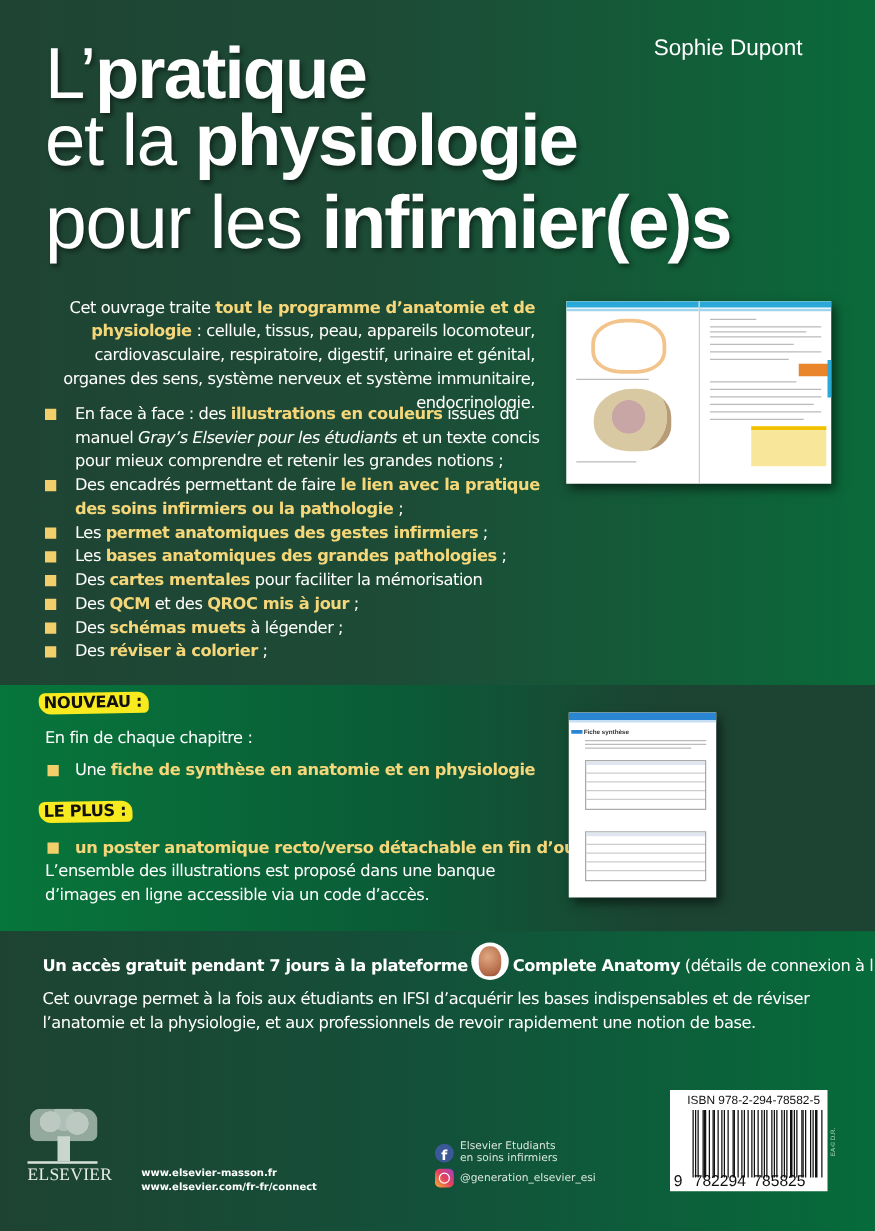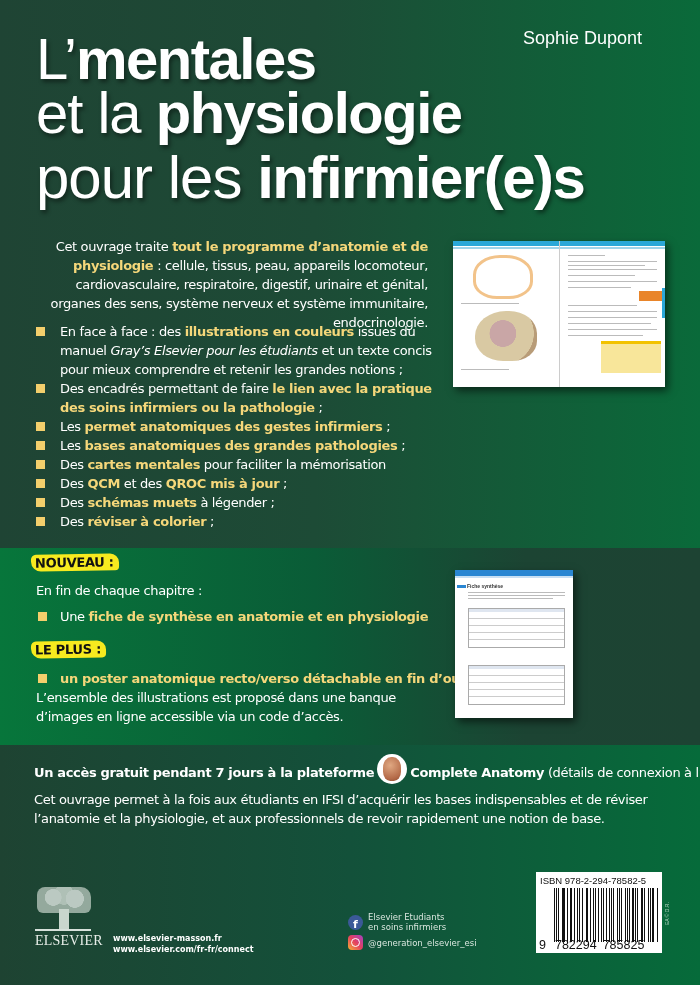--- a/index.html
+++ b/index.html
@@ -64,51 +64,51 @@
   .mid-b1 .sq, .mid-b2 .sq { left: 2px; }
   .mid-p2 { position: absolute; left: 36px; top: 688px; width: 410px; }
 
   
   .access { position: absolute; left: 34px; top: 762px; white-space: nowrap; }
   .access .bd { font-weight: bold; }
   .avatar { display: inline-block; width: 30px; height: 30px; border-radius: 50%; background: #fff; vertical-align: middle; margin: -8px 3px 0 3px; position: relative; overflow: hidden; }
   .avatar .face { position: absolute; left: 6px; top: 3px; width: 18px; height: 24px; border-radius: 45% 45% 40% 40%; background: radial-gradient(circle at 40% 35%, #e0a882, #b46a48 70%, #8b4a30); }
   .desc { position: absolute; left: 34px; top: 790px; width: 640px; }
 
-  .logo { position: absolute; left: 35px; top: 887px; width: 58px; }
+  .logo { position: absolute; left: 22px; top: 887px; width: 58px; }
   .tree { width: 56px; height: 44px; position: relative; }
   .tree .crown { position: absolute; left: 2px; top: 0; width: 54px; height: 26px; background: radial-gradient(circle at 30% 40%, #d7e1db 0 20%, transparent 21%), radial-gradient(circle at 70% 45%, #d7e1db 0 22%, transparent 23%), radial-gradient(circle at 50% 30%, #c9d6cd 0 30%, transparent 31%), #a9bbb0; border-radius: 8px 10px 6px 6px; opacity: 0.85; }
   .tree .trunk { position: absolute; left: 24px; top: 22px; width: 10px; height: 20px; background: #c9d6cd; }
   .tree .ground { position: absolute; left: 0; top: 42px; width: 56px; height: 2px; background: #d7e1db; }
   .logo-text { font-family: "Liberation Serif", serif; font-size: 14px; color: #e8eee9; letter-spacing: 0.2px; margin-top: 2px; }
   .urls { position: absolute; left: 113px; top: 933px; font-family: "DejaVu Sans", sans-serif; font-weight: bold; font-size: 8px; line-height: 11px; color: #fff; }
 
   .social { position: absolute; left: 348px; top: 912px; font-family: "DejaVu Sans", sans-serif; font-size: 8.5px; line-height: 10px; color: #d9e6de; }
   .soc-row { display: flex; align-items: center; margin-bottom: 3px; }
   .fb { width: 15px; height: 15px; border-radius: 50%; background: #3b5998; color: #fff; font-weight: bold; font-size: 11px; display: flex; align-items: flex-end; justify-content: center; margin-right: 5px; font-family: "DejaVu Sans", sans-serif; }
   .ig { width: 15px; height: 15px; border-radius: 4px; background: linear-gradient(45deg, #f5b431, #e4405f 50%, #a340c4); margin-right: 5px; position: relative; }
   .ig::before { content: ""; position: absolute; left: 3px; top: 3px; width: 7px; height: 7px; border: 1.5px solid #fff; border-radius: 50%; }
 
   .barcode { position: absolute; left: 536px; top: 872px; width: 126px; height: 81px; background: #fff; padding: 3px 4px; }
-  .isbn { font-family: "Liberation Sans", sans-serif; font-size: 9.5px; color: #111; padding-right: 2px; }
+  .isbn { font-family: "Liberation Sans", sans-serif; font-size: 9.5px; color: #111; text-align: right; padding-right: 2px; }
   .bars { display: flex; height: 54px; margin: 2px 0 0 14px; align-items: stretch; }
   .bars span { display: block; background: #111; margin-right: 1px; }
   .digits { position: absolute; left: 3px; bottom: 1px; font-family: "Liberation Sans", sans-serif; font-size: 12.5px; color: #111; display: flex; gap: 6px; }
   .digits .d0 { margin-right: 3px; }
   .credit { position: absolute; left: 664px; top: 925px; font-size: 5px; color: #b8d8c4; transform: rotate(-90deg); transform-origin: left top; white-space: nowrap; }
 </style>
 </head>
 <body>
 
 <div class="sec sec-top"></div>
 <div class="sec sec-mid"></div>
 <div class="sec sec-bot"></div>
 
 <h1 class="title">
-  <span class="line l1"><span class="thin">L’</span><span class="bold">mentales</span></span>
+  <span class="line l1"><span class="thin">L’</span><span class="bold">pratique</span></span>
   <span class="line l2"><span class="thin">et la </span><span class="bold">physiologie</span></span>
   <span class="line l3"><span class="thin">pour les </span><span class="bold">infirmier(e)s</span></span>
 </h1>
 <div class="author">Sophie Dupont</div>
 
 <p class="txt intro"><span>Cet ouvrage traite </span><span class="hl">tout le programme d’anatomie et de physiologie</span><span> : cellule, tissus, peau, appareils locomoteur, cardiovasculaire, respiratoire, digestif, urinaire et génital, organes des sens, système nerveux et système immunitaire, endocrinologie.</span></p>
 
 <ul class="txt bullets">
   <li style="margin-bottom:0"><span class="sq"></span><span>En face à face : des </span><span class="hl">illustrations en couleurs</span><span> issues du manuel </span><span class="it">Gray’s Elsevier pour les étudiants</span><span> et un texte concis pour mieux comprendre et retenir les grandes notions ;</span></li>
   <li><span class="sq"></span><span>Des encadrés permettant de faire </span><span class="hl">le lien avec la pratique des soins infirmiers ou la pathologie</span><span> ;</span></li>

